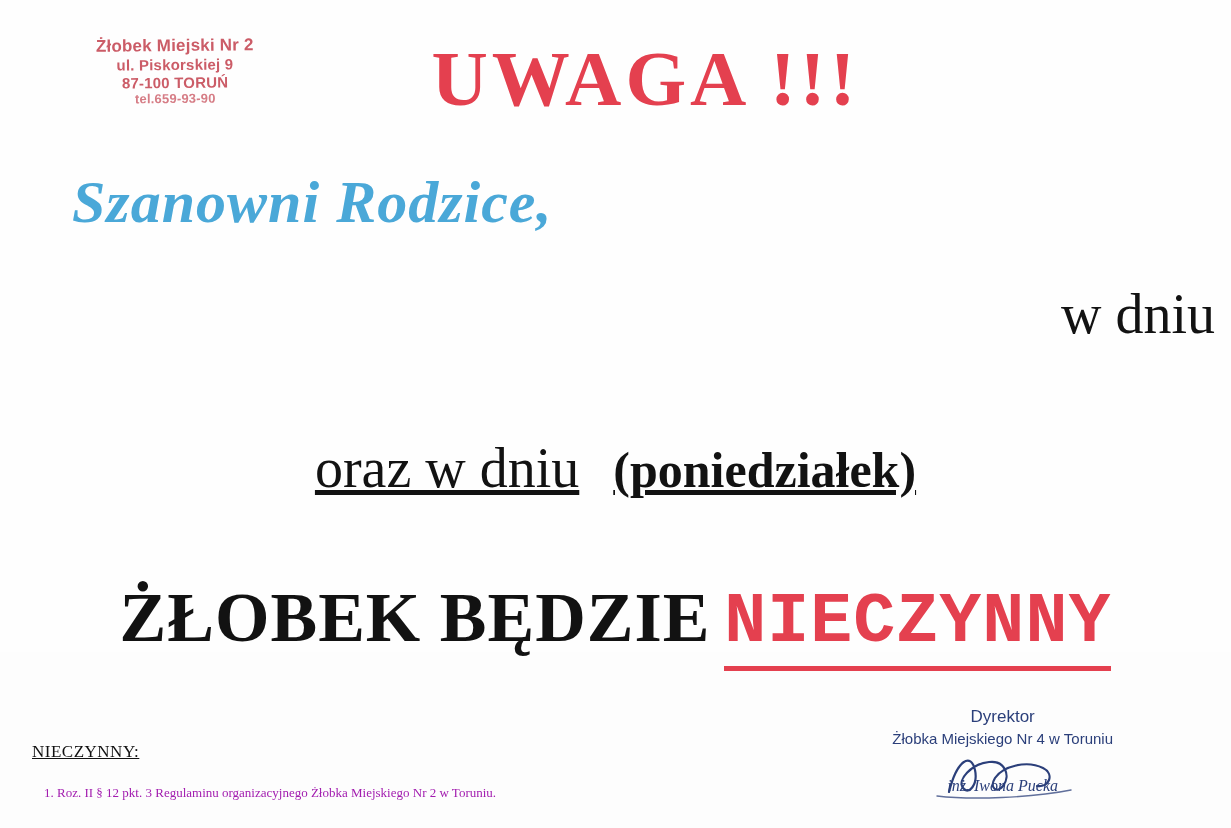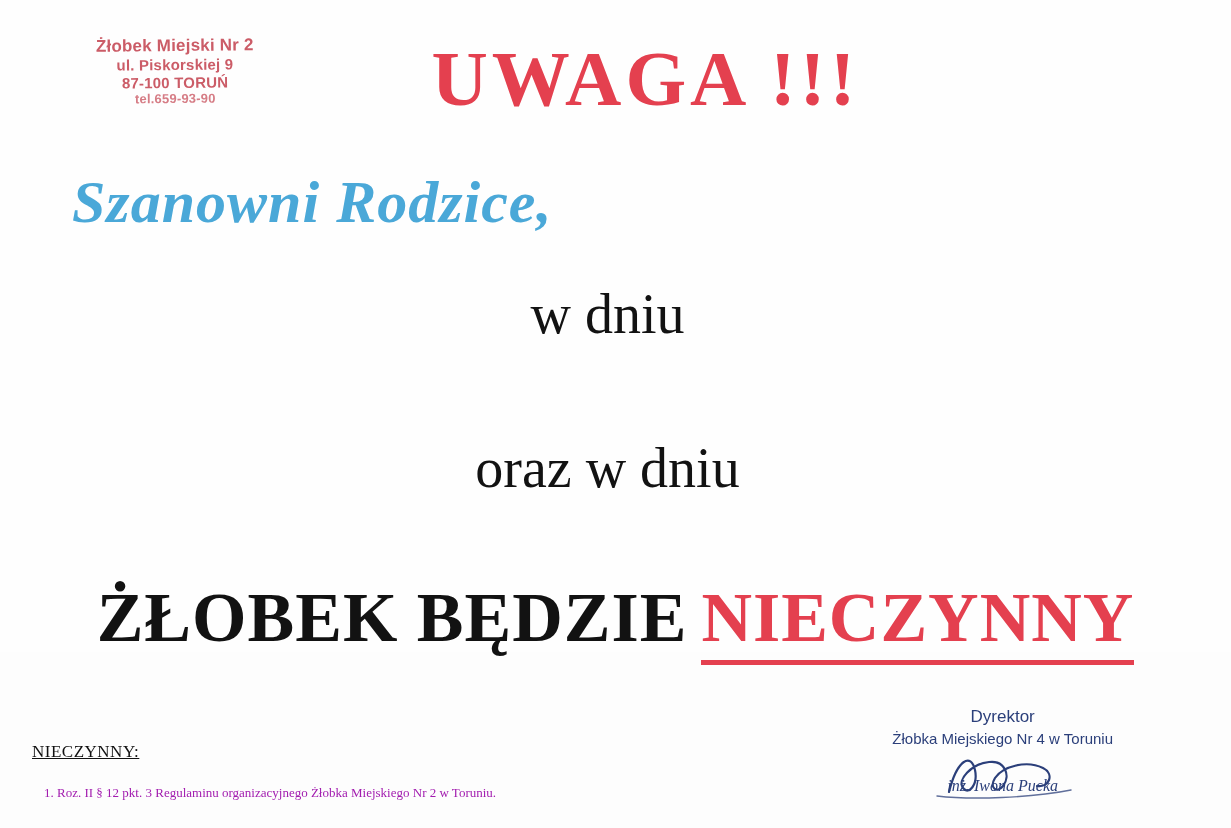--- a/index.html
+++ b/index.html
@@ -73,22 +73,22 @@
   .dateline {
     position: absolute;
     left: 0;
     right: 0;
     display: flex;
     align-items: baseline;
     justify-content: center;
     color: #121212;
     white-space: nowrap;
   }
-  .dateline.row1 { top: 282px; }
-  .dateline.row2 { top: 436px; }
+  .dateline.row1 { top: 282px; justify-content: flex-end; }
+  .dateline.row2 { top: 436px; text-decoration: underline; }
 
   .lead {
     font-family: "Liberation Serif", serif;
     font-size: 56px;
     font-weight: normal;
     margin-right: 16px;
   }
   .bigdate {
     font-family: "Liberation Serif", serif;
     font-size: 84px;
@@ -112,21 +112,21 @@
     white-space: nowrap;
   }
   .closed .black {
     font-family: "Liberation Serif", serif;
     font-weight: bold;
     font-size: 70px;
     color: #121212;
     letter-spacing: 1px;
   }
   .closed .red {
-    font-family: Liberation Serif, serif;
+    font-family: Liberation Mono, monospace;
     font-weight: bold;
     font-size: 70px;
     color: #e4404f;
     letter-spacing: 1px;
     border-bottom: 5px solid #e4404f;
     padding-bottom: 4px;
     margin-left: 14px;
   }
 
   
@@ -191,20 +191,21 @@
   <div class="uwaga">UWAGA !!!</div>
 
   <div class="greeting">Szanowni Rodzice,</div>
 
   <div class="dateline row1">
     <span class="lead">w dniu</span>
   </div>
 
   <div class="dateline row2">
     <span class="lead">oraz w dniu</span>
+    <span class="daypart">(poniedziałek)</span>
   </div>
 
   <div class="closed">
     <span class="black">ŻŁOBEK BĘDZIE</span><span class="red">NIECZYNNY</span>
   </div>
 
   <div class="basis-label">NIECZYNNY:</div>
   <div class="basis-item">1.  Roz. II § 12 pkt. 3 Regulaminu organizacyjnego Żłobka Miejskiego Nr 2 w Toruniu.</div>
 
   <div class="signature">

